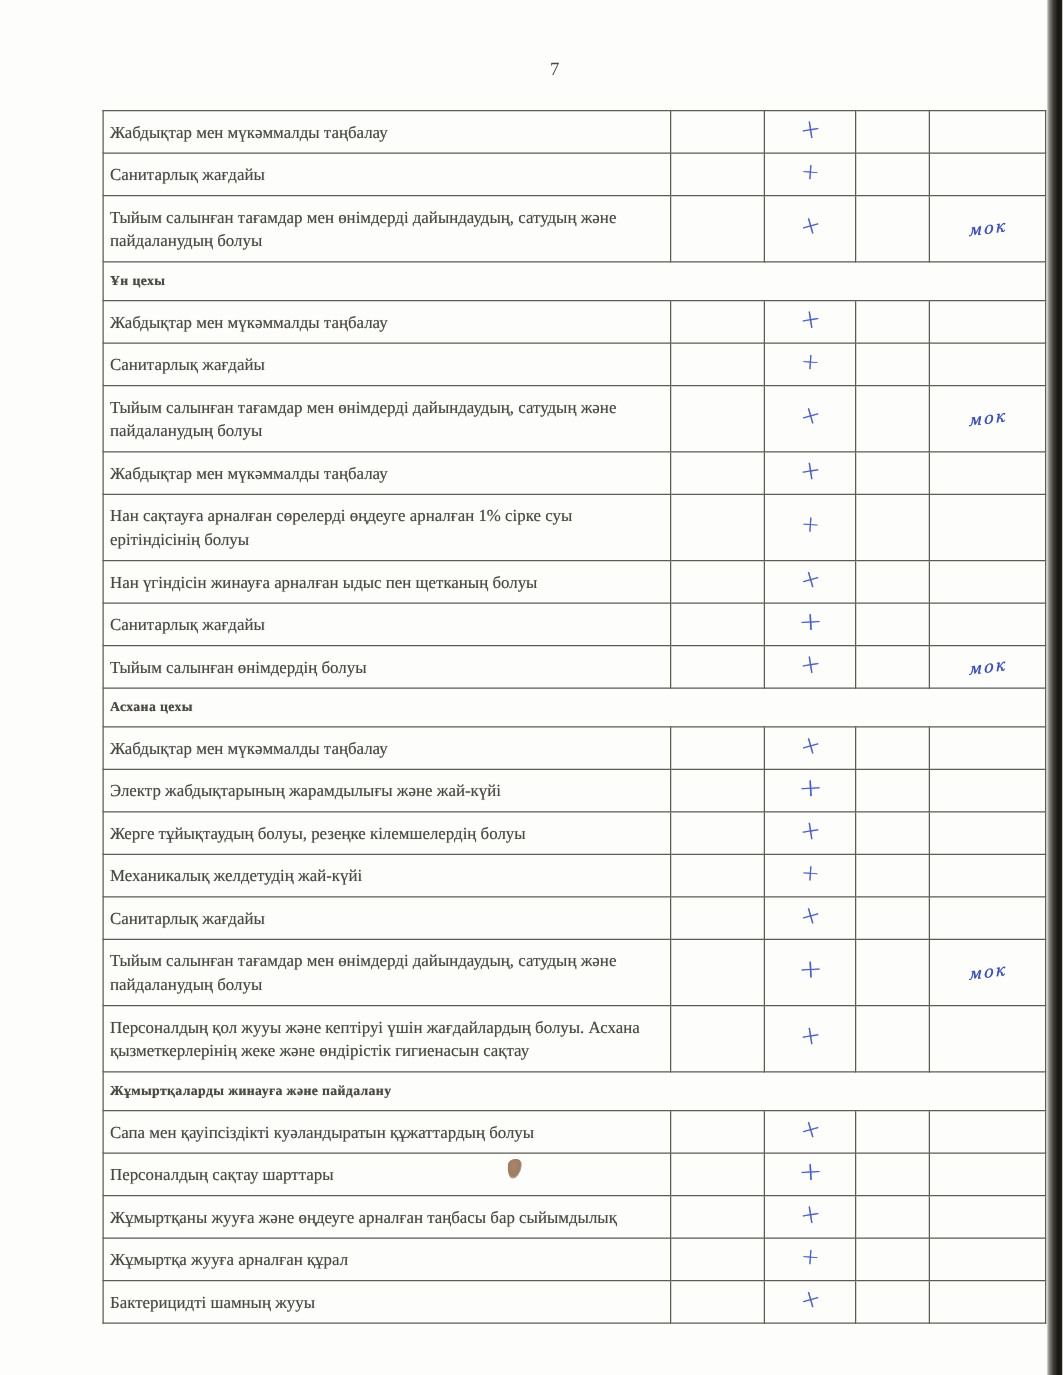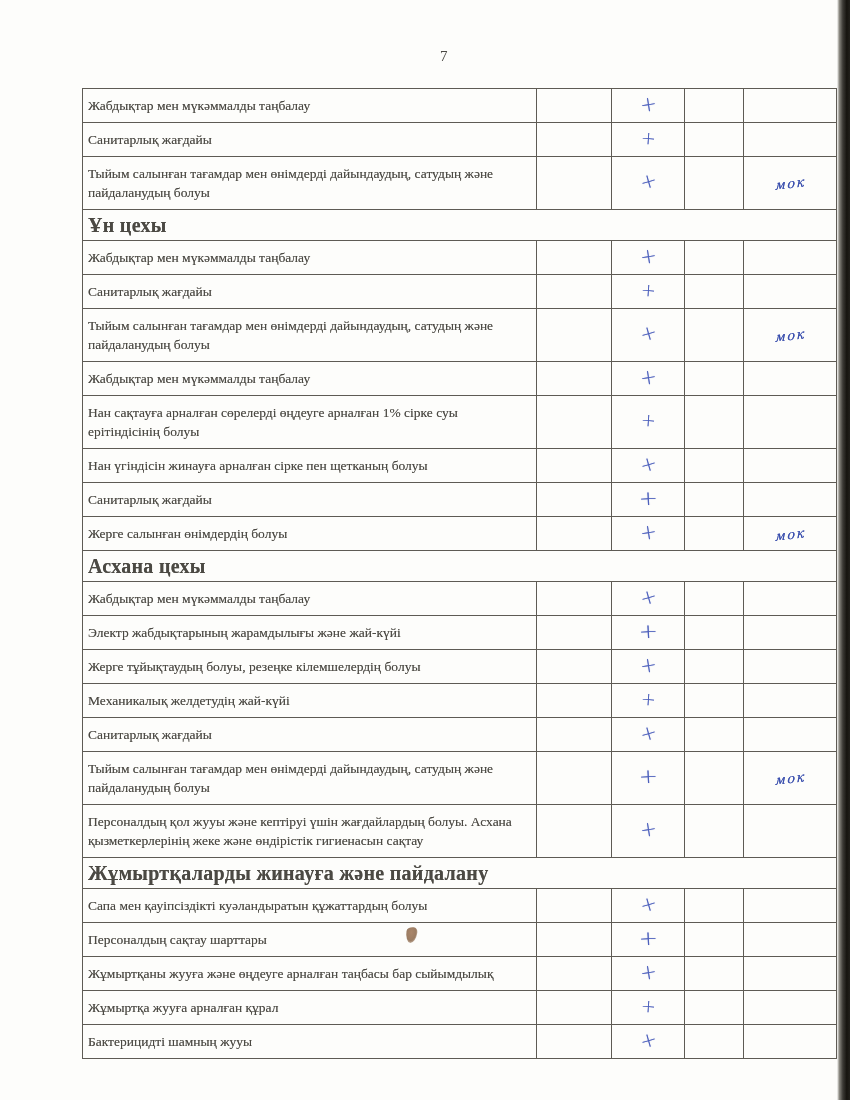--- a/index.html
+++ b/index.html
@@ -26,21 +26,21 @@
     width:438px;
     font-size:13.5px;line-height:19px;
     padding:7px 10px 7px 5px;
     text-shadow:0 0 .6px rgba(75,73,67,.55);
   }
   td.c-a{width:72px;}
   td.c-b{width:70px;text-align:center;}
   td.c-c{width:56px;}
   td.c-d{width:90px;text-align:center;}
   td.c-section{
-    font-size:20px;font-weight:bold;color:#34322d;
+    font-size:11px;font-weight:bold;color:#34322d;
     padding:6px 10px 6px 5px;line-height:18px;
     letter-spacing:.3px;
     text-shadow:0 0 .6px rgba(52,50,45,.6);
   }
   tr.item-row{height:33px;}
   .plus{
     display:inline-block;
     font-family:"DejaVu Sans", sans-serif;
     font-weight:300;font-size:20px;line-height:10px;
     color:var(--pen-blue,#4c5fbc);
@@ -141,37 +141,37 @@
 
   <tr class="item-row">
     <td class="c-label">Нан сақтауға арналған сөрелерді өңдеуге арналған 1% сірке суы ерітіндісінің болуы</td>
     <td class="c-a"></td>
     <td class="c-b"><span class="plus p1">+</span></td>
     <td class="c-c"></td>
     <td class="c-d"></td>
   </tr>
 
   <tr class="item-row">
-    <td class="c-label">Нан үгіндісін жинауға арналған сірке пен щетканың болуы</td>
-    <td class="c-a"></td>
-    <td class="c-b"><span class="plus p2">+</span></td>
-    <td class="c-c"></td>
-    <td class="c-d"></td>
-  </tr>
-
-  <tr class="item-row">
-    <td class="c-label">Санитарлық жағдайы</td>
-    <td class="c-a"></td>
-    <td class="c-b"><span class="plus p3">+</span></td>
-    <td class="c-c"></td>
-    <td class="c-d"></td>
-  </tr>
-
-  <tr class="item-row">
-    <td class="c-label">Жерге салынған өнімдердің болуы</td>
+    <td class="c-label">Нан үгіндісін жинауға арналған ыдыс пен щетканың болуы</td>
+    <td class="c-a"></td>
+    <td class="c-b"><span class="plus p2">+</span></td>
+    <td class="c-c"></td>
+    <td class="c-d"></td>
+  </tr>
+
+  <tr class="item-row">
+    <td class="c-label">Санитарлық жағдайы</td>
+    <td class="c-a"></td>
+    <td class="c-b"><span class="plus p3">+</span></td>
+    <td class="c-c"></td>
+    <td class="c-d"></td>
+  </tr>
+
+  <tr class="item-row">
+    <td class="c-label">Тыйым салынған өнімдердің болуы</td>
     <td class="c-a"></td>
     <td class="c-b"><span class="plus p0">+</span></td>
     <td class="c-c"></td>
     <td class="c-d"><span class="note">мок</span></td>
   </tr>
 
   <tr>
     <td class="c-section" colspan="5">Асхана цехы</td>
   </tr>
 

